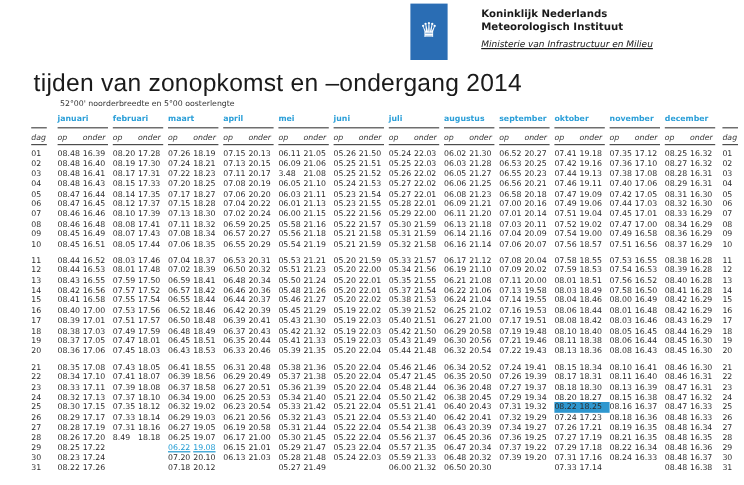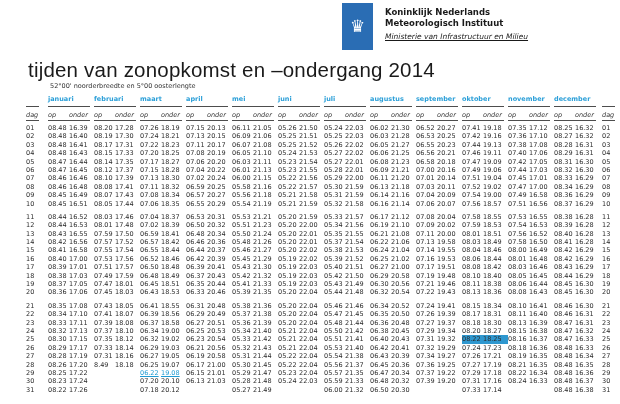--- a/index.html
+++ b/index.html
@@ -2,21 +2,21 @@
 <html><head>
 <meta charset="utf-8">
 <style>
   html,body{margin:0;padding:0;background:#fff;}
   .page{position:relative;width:620px;height:404px;background:#ffffff;overflow:hidden;
         font-family:"DejaVu Sans",sans-serif;color:#2b2b2b;}
   
   .logo{position:absolute;left:342px;top:3px;display:flex;}
   .logo-mark{width:31px;height:47px;background:#2a6db4;color:#fff;display:flex;
              align-items:center;justify-content:center;font-size:17px;line-height:1;}
-  .logo-text{margin-left:12px;padding-top:4px;}
+  .logo-text{margin-left:28px;padding-top:4px;}
   .logo-text .l1{font-size:8.5px;font-weight:bold;color:#1a1a1a;line-height:11px;}
   .logo-text .l3{font-size:7.5px;font-style:italic;color:#1a1a1a;line-height:11px;margin-top:2px;text-decoration:underline;}
   
   .title{position:absolute;left:28px;top:58px;font-size:20.5px;color:#1a1a1a;
          font-family:"Liberation Sans","DejaVu Sans",sans-serif;letter-spacing:0.2px;}
   .subtitle{position:absolute;left:50px;top:82px;font-size:6.5px;color:#333;}
   
   .tbl{position:absolute;left:26px;top:93px;width:592px;font-size:6.5px;}
   .t-row{display:flex;height:8.4px;line-height:8.4px;align-items:flex-end;}
   .r-months{height:13px;line-height:13px;align-items:flex-end;}
@@ -349,21 +349,21 @@
         </div>
         <div class="c-month">
           <div class="c-op">07.22</div>
           <div class="c-onder">18.23</div>
         </div>
         <div class="c-month">
           <div class="c-op">07.11</div>
           <div class="c-onder">20.17</div>
         </div>
         <div class="c-month">
-          <div class="c-op">06.07</div>
+          <div class="c-op">3.48</div>
           <div class="c-onder">21.08</div>
         </div>
         <div class="c-month">
           <div class="c-op">05.25</div>
           <div class="c-onder">21.52</div>
         </div>
         <div class="c-month">
           <div class="c-op">05.26</div>
           <div class="c-onder">22.02</div>
         </div>

